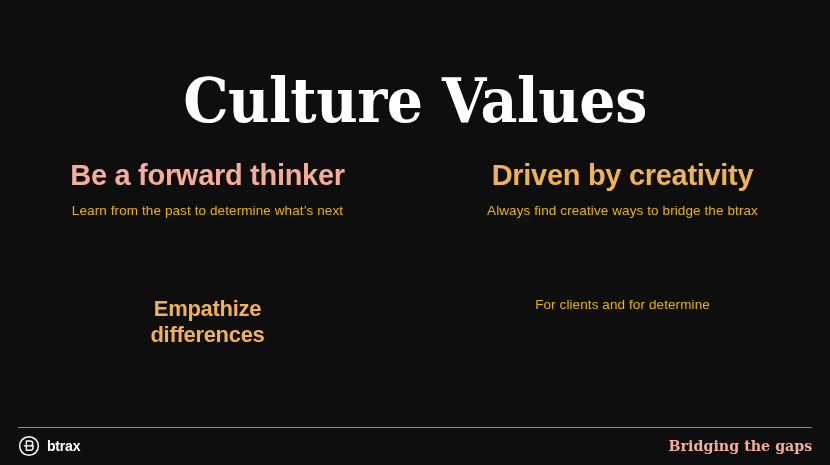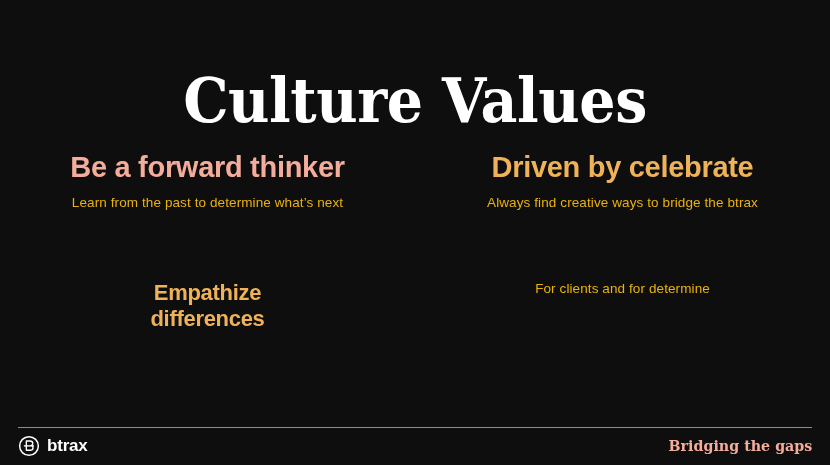--- a/index.html
+++ b/index.html
@@ -50,20 +50,21 @@
     grid-template-columns: 1fr 1fr;
     grid-template-rows: auto auto;
     row-gap: 68px;
     column-gap: 0;
   }
 
   .value-cell {
     text-align: center;
     padding: 0 18px;
     box-sizing: border-box;
+    margin-top: 8px;
   }
 
   .value-heading {
     font-family: "Liberation Sans", sans-serif;
     font-weight: bold;
     font-size: 29px;
     line-height: 1.18;
     letter-spacing: -0.3px;
     margin: 0 0 10px 0;
     white-space: pre-line;
@@ -114,21 +115,21 @@
 
   .brand-mark {
     width: 22px;
     height: 22px;
     display: block;
   }
 
   .brand-word {
     font-family: "Liberation Sans", sans-serif;
     font-weight: bold;
-    font-size: 17px;
+    font-size: 14px;
     letter-spacing: -0.2px;
     color: #ffffff;
   }
 
   .tagline {
     position: absolute;
     right: 18px;
     top: 5px;
     font-family: "DejaVu Serif", "Liberation Serif", serif;
     font-weight: bold;
@@ -147,21 +148,21 @@
   <h1 class="slide-title">Culture Values</h1>
 
   <div class="values-grid">
 
     <div class="value-cell">
       <div class="value-heading tone-pink">Be a forward thinker</div>
       <div class="value-sub">Learn from the past to determine what’s next</div>
     </div>
 
     <div class="value-cell">
-      <div class="value-heading tone-gold">Driven by celebrate</div>
+      <div class="value-heading tone-gold">Driven by creativity</div>
       <div class="value-sub">Always find creative ways to bridge the btrax</div>
     </div>
 
     <div class="value-cell row2">
       <div class="value-heading tone-gold">Empathize
 differences</div>
     </div>
 
     <div class="value-cell row2">
       <div class="value-sub">For clients and for determine</div>

